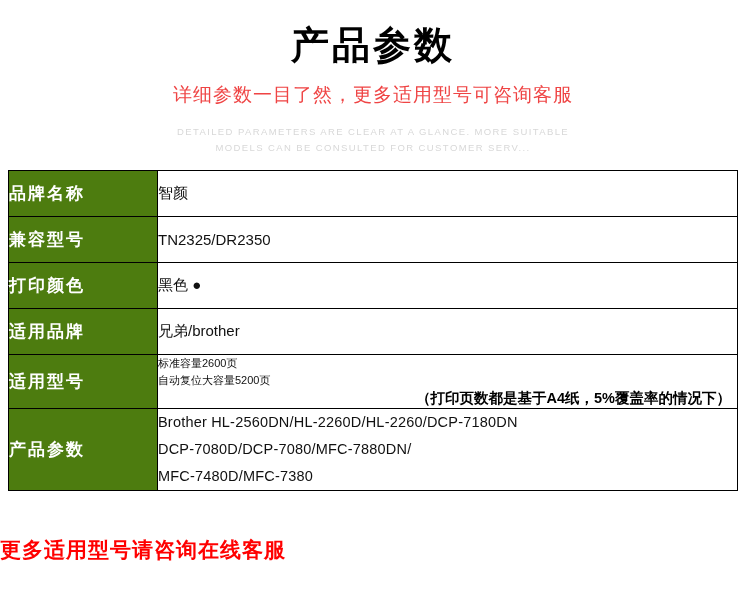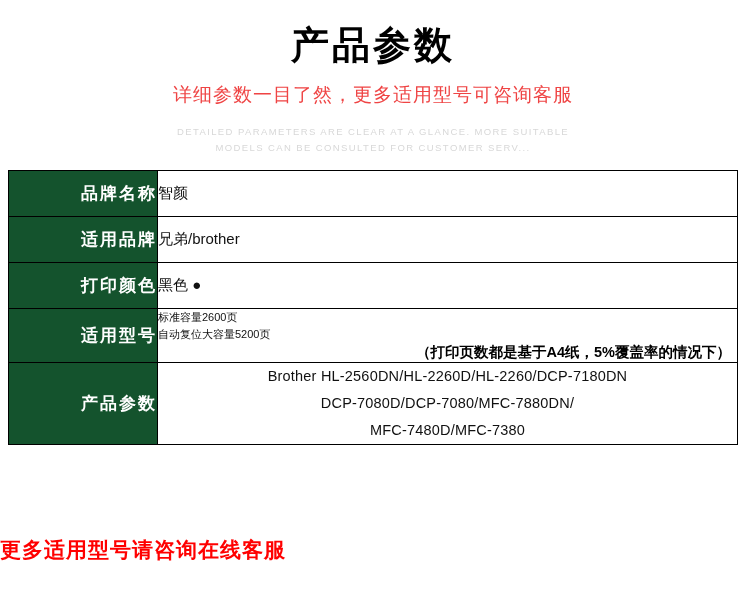--- a/index.html
+++ b/index.html
@@ -57,25 +57,25 @@
     border-collapse: collapse;
     table-layout: fixed;
   }
   .spec-table td {
     border: 1px solid #000000;
     vertical-align: middle;
     padding: 0;
   }
   .label-cell {
     width: 148px;
-    background: #14532d;
+    background: #4d7c0f;
     color: #ffffff;
     font-size: 17px;
     font-weight: bold;
-    text-align: right;
+    text-align: left;
     letter-spacing: 2px;
   }
   .value-cell {
     padding: 10px 14px;
     font-size: 15px;
     color: #111111;
   }
   .row-h {
     height: 46px;
   }
@@ -90,21 +90,20 @@
   .note-line {
     margin-top: 0;
     font-size: 14.5px;
     font-weight: bold;
     text-align: right;
     padding-right: 6px;
     color: #000000;
   }
   .models-cell {
     padding: 14px 14px 16px 14px;
-    text-align: center;
   }
   .models-cell .value-line {
     line-height: 1.85;
     font-size: 14.5px;
     letter-spacing: 0.2px;
   }
 
   
   .footer-note {
     position: absolute;
@@ -131,29 +130,33 @@
     </div>
   </div>
 
   <table class="spec-table">
     <tbody>
       <tr class="row-h">
         <td class="label-cell">品牌名称</td>
         <td class="value-cell">智颜</td>
       </tr>
       <tr class="row-h">
-        <td class="label-cell">适用品牌</td>
-        <td class="value-cell">兄弟/brother</td>
+        <td class="label-cell">兼容型号</td>
+        <td class="value-cell">TN2325/DR2350</td>
       </tr>
       <tr class="row-h">
         <td class="label-cell">打印颜色</td>
         <td class="value-cell">
           <span>黑色</span>
           <span class="dot">●</span>
         </td>
+      </tr>
+      <tr class="row-h">
+        <td class="label-cell">适用品牌</td>
+        <td class="value-cell">兄弟/brother</td>
       </tr>
       <tr>
         <td class="label-cell">适用型号</td>
         <td class="value-cell">
           <div class="value-line">标准容量2600页</div>
           <div class="value-line">自动复位大容量5200页</div>
           <div class="note-line">（打印页数都是基于A4纸，5%覆盖率的情况下）</div>
         </td>
       </tr>
       <tr>

